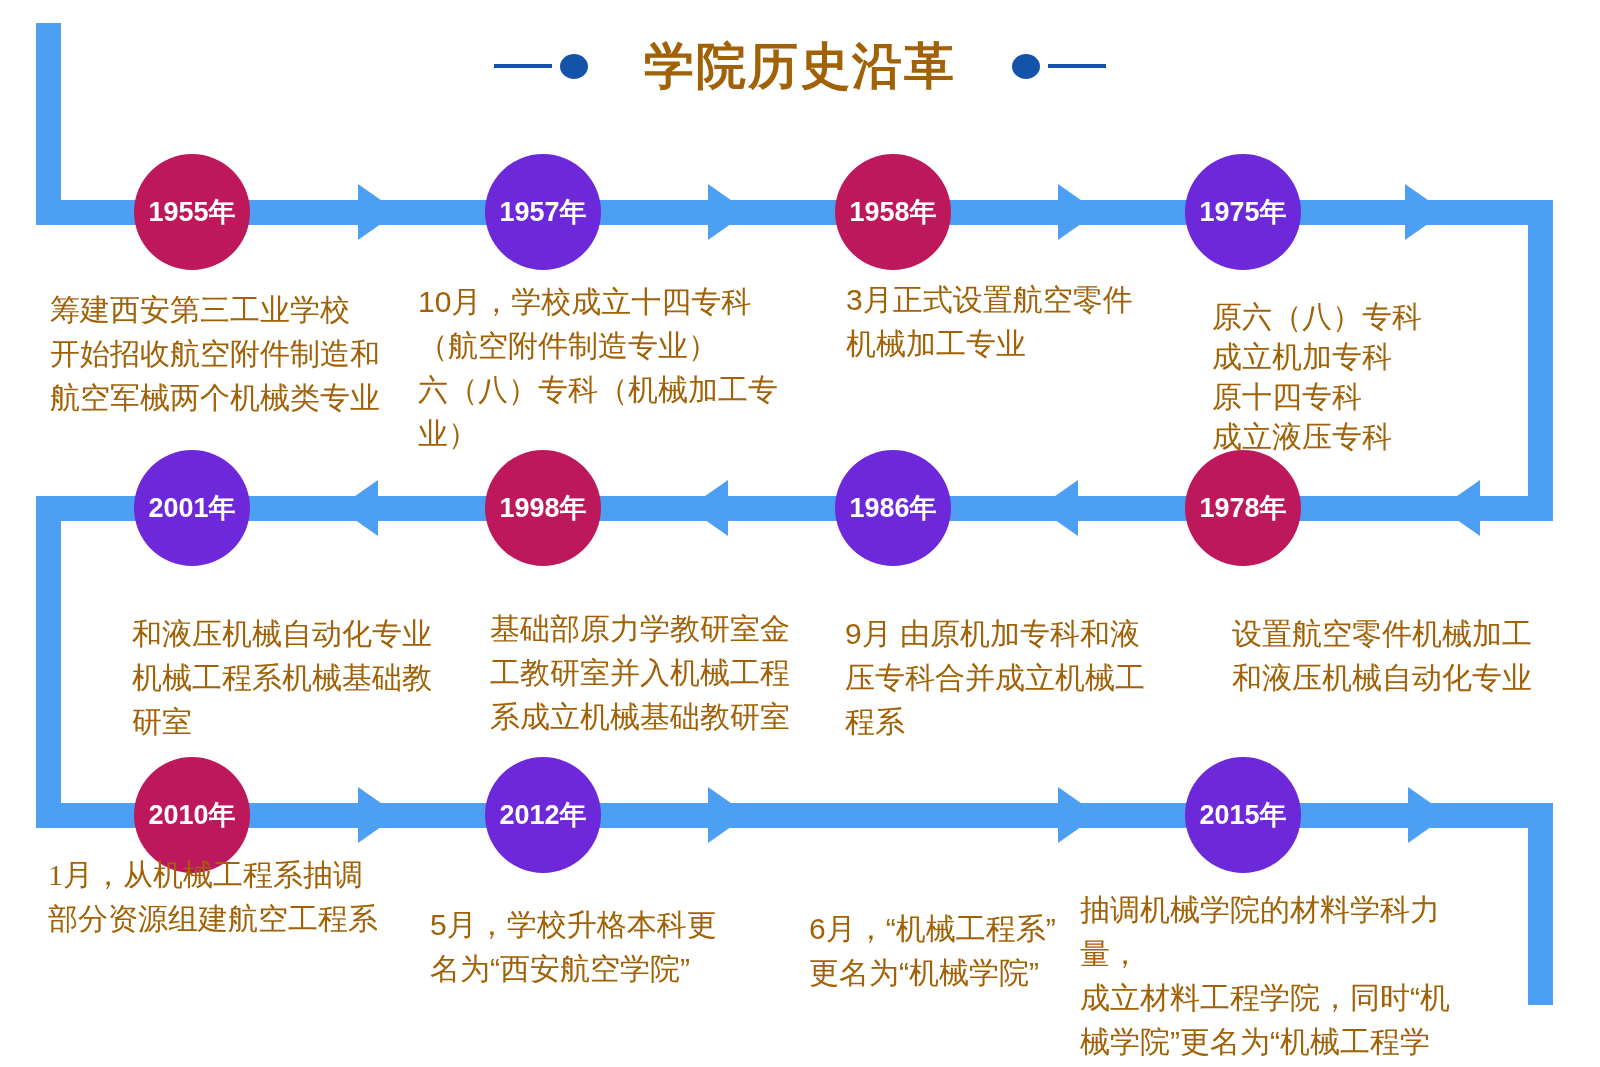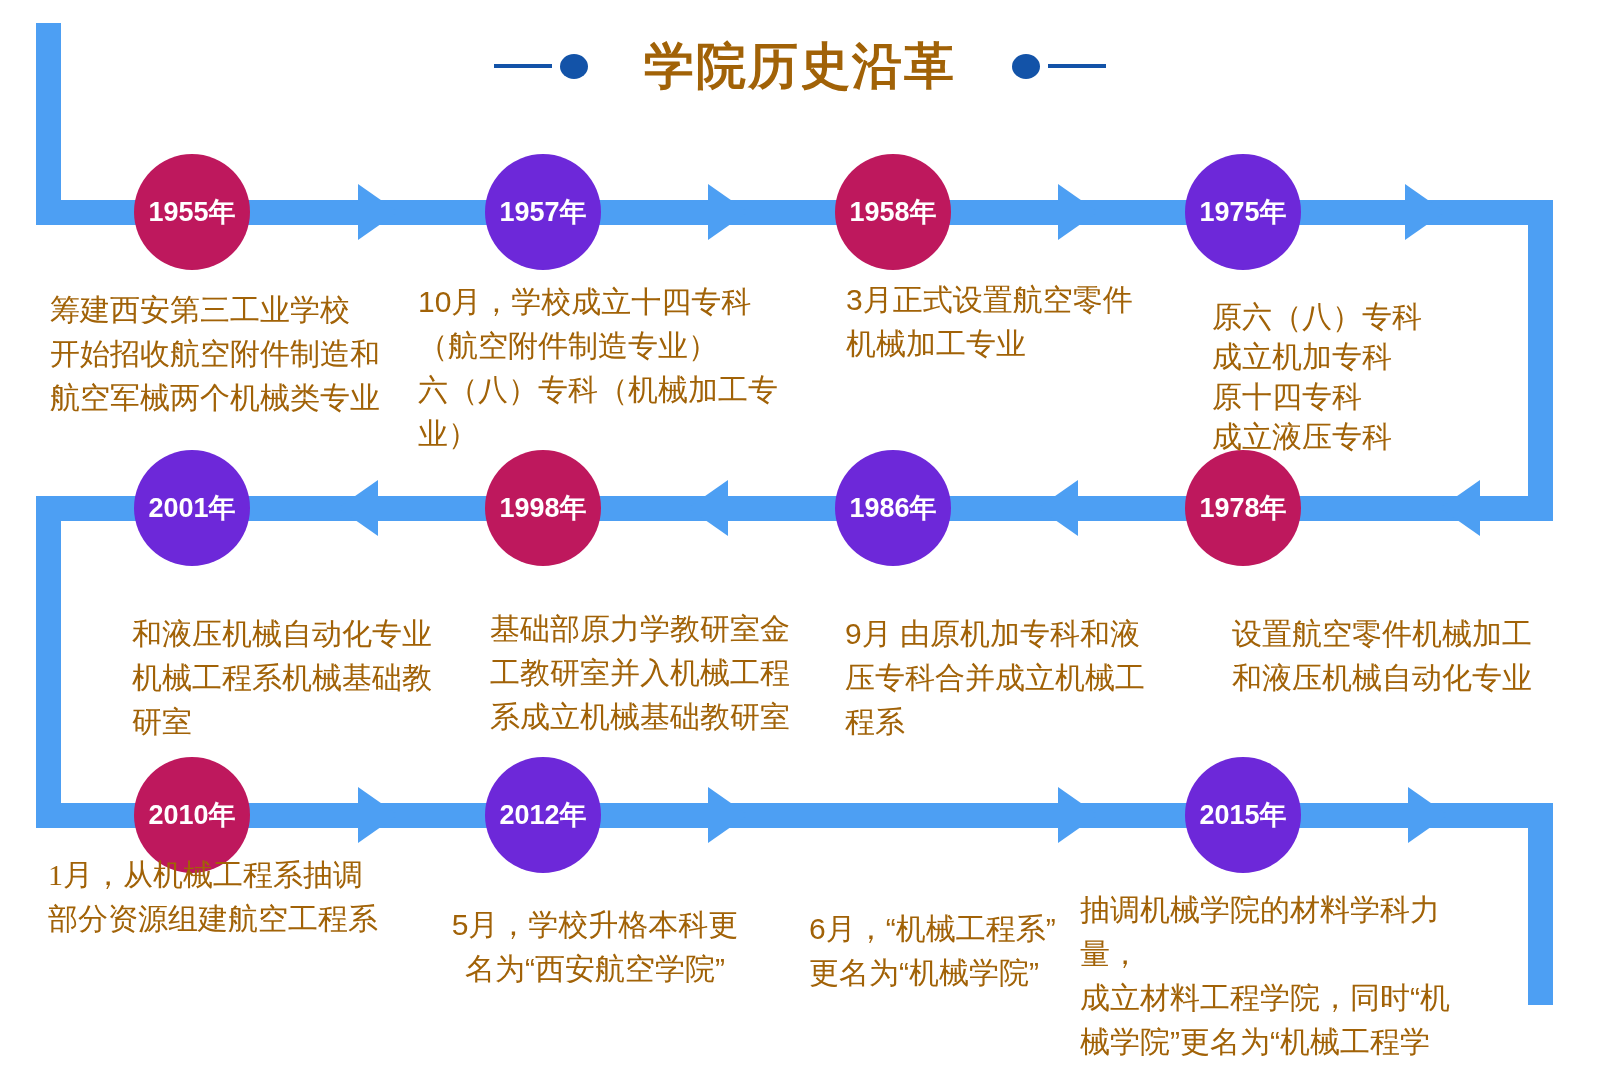--- a/index.html
+++ b/index.html
@@ -48,21 +48,21 @@
         white-space:pre-line;}
   .d-r1c1{left:50px;top:288px;width:360px;}
   .d-r1c2{left:418px;top:280px;width:370px;}
   .d-r1c3{left:846px;top:278px;width:340px;}
   .d-r1c4{left:1212px;top:297px;width:300px;line-height:40px;}
   .d-r2c1{left:132px;top:612px;width:330px;}
   .d-r2c2{left:490px;top:607px;width:330px;}
   .d-r2c3{left:845px;top:612px;width:330px;}
   .d-r2c4{left:1208px;top:612px;width:330px;margin-left:24px;}
   .d-r3c1{left:48px;top:853px;width:360px;font-family:Liberation Serif, serif;}
-  .d-r3c2{left:430px;top:903px;width:330px;text-align:center;}
+  .d-r3c2{left:430px;top:903px;width:330px;}
   .d-r3c3{left:809px;top:907px;width:320px;}
   .d-r3c4{left:1080px;top:888px;width:410px;}
 </style>
 </head>
 <body>
 
 <div class="canvas">
 
   <div class="title-row">
     <span class="deco-line"></span>

